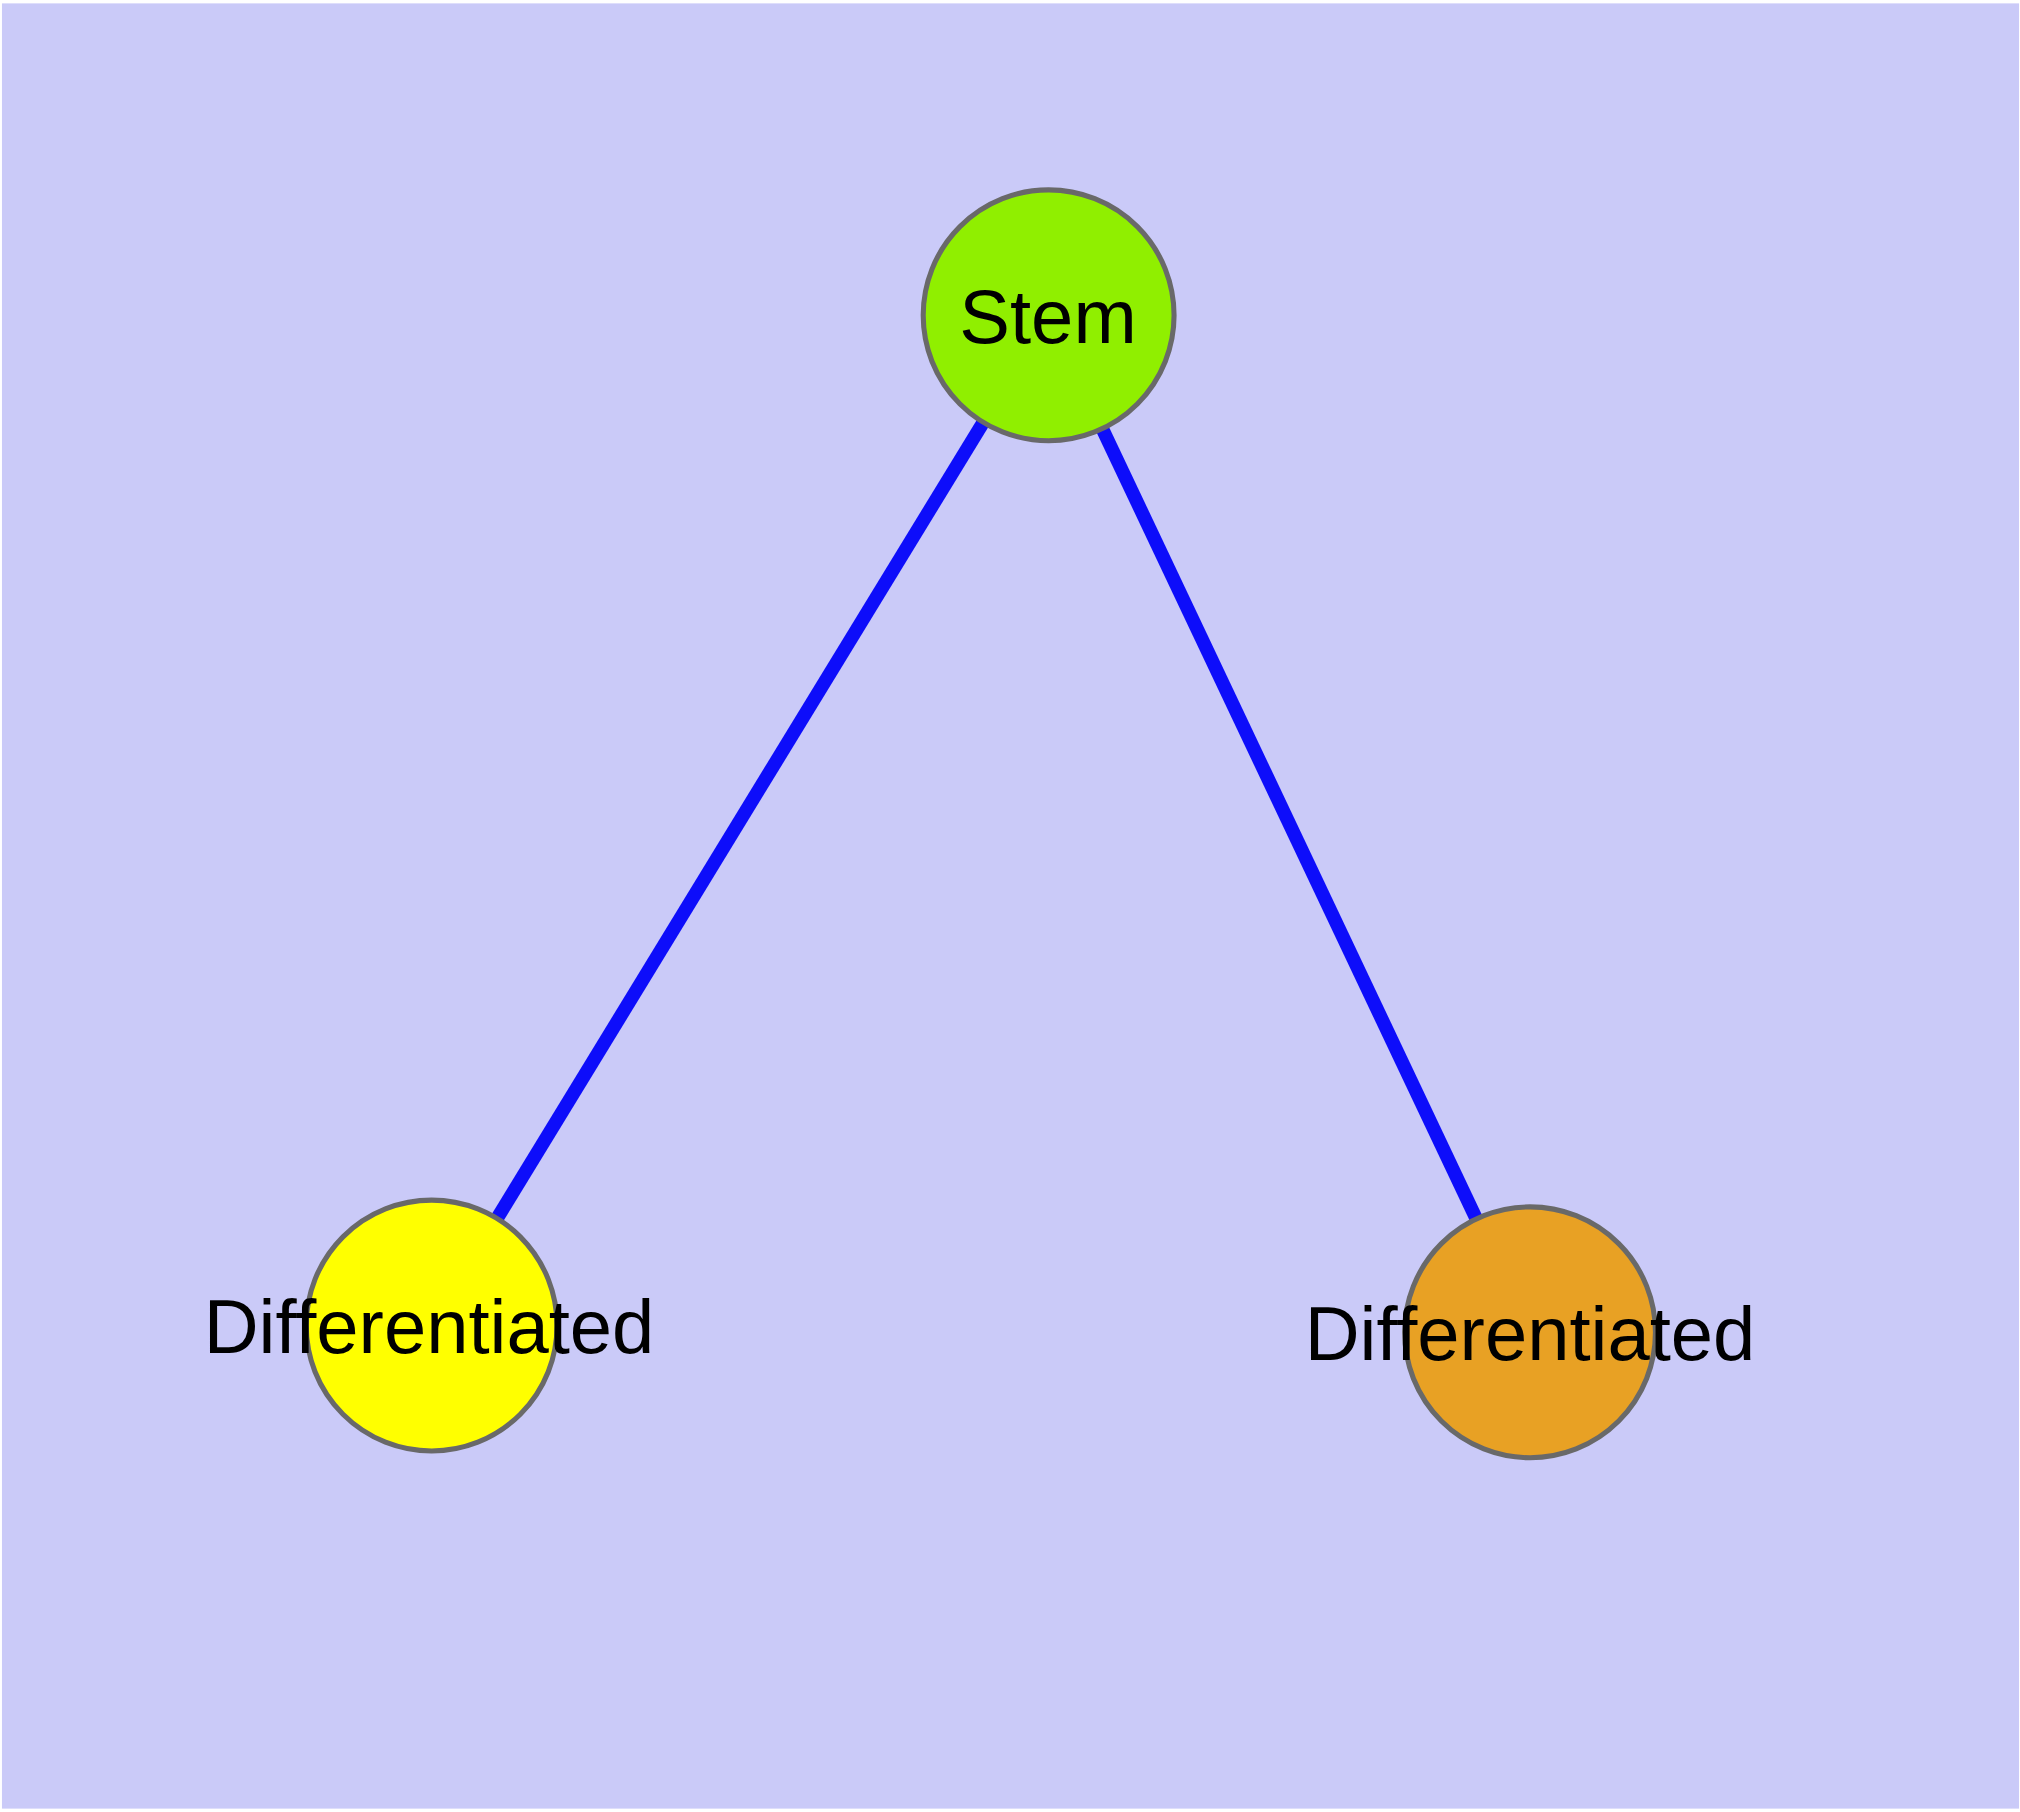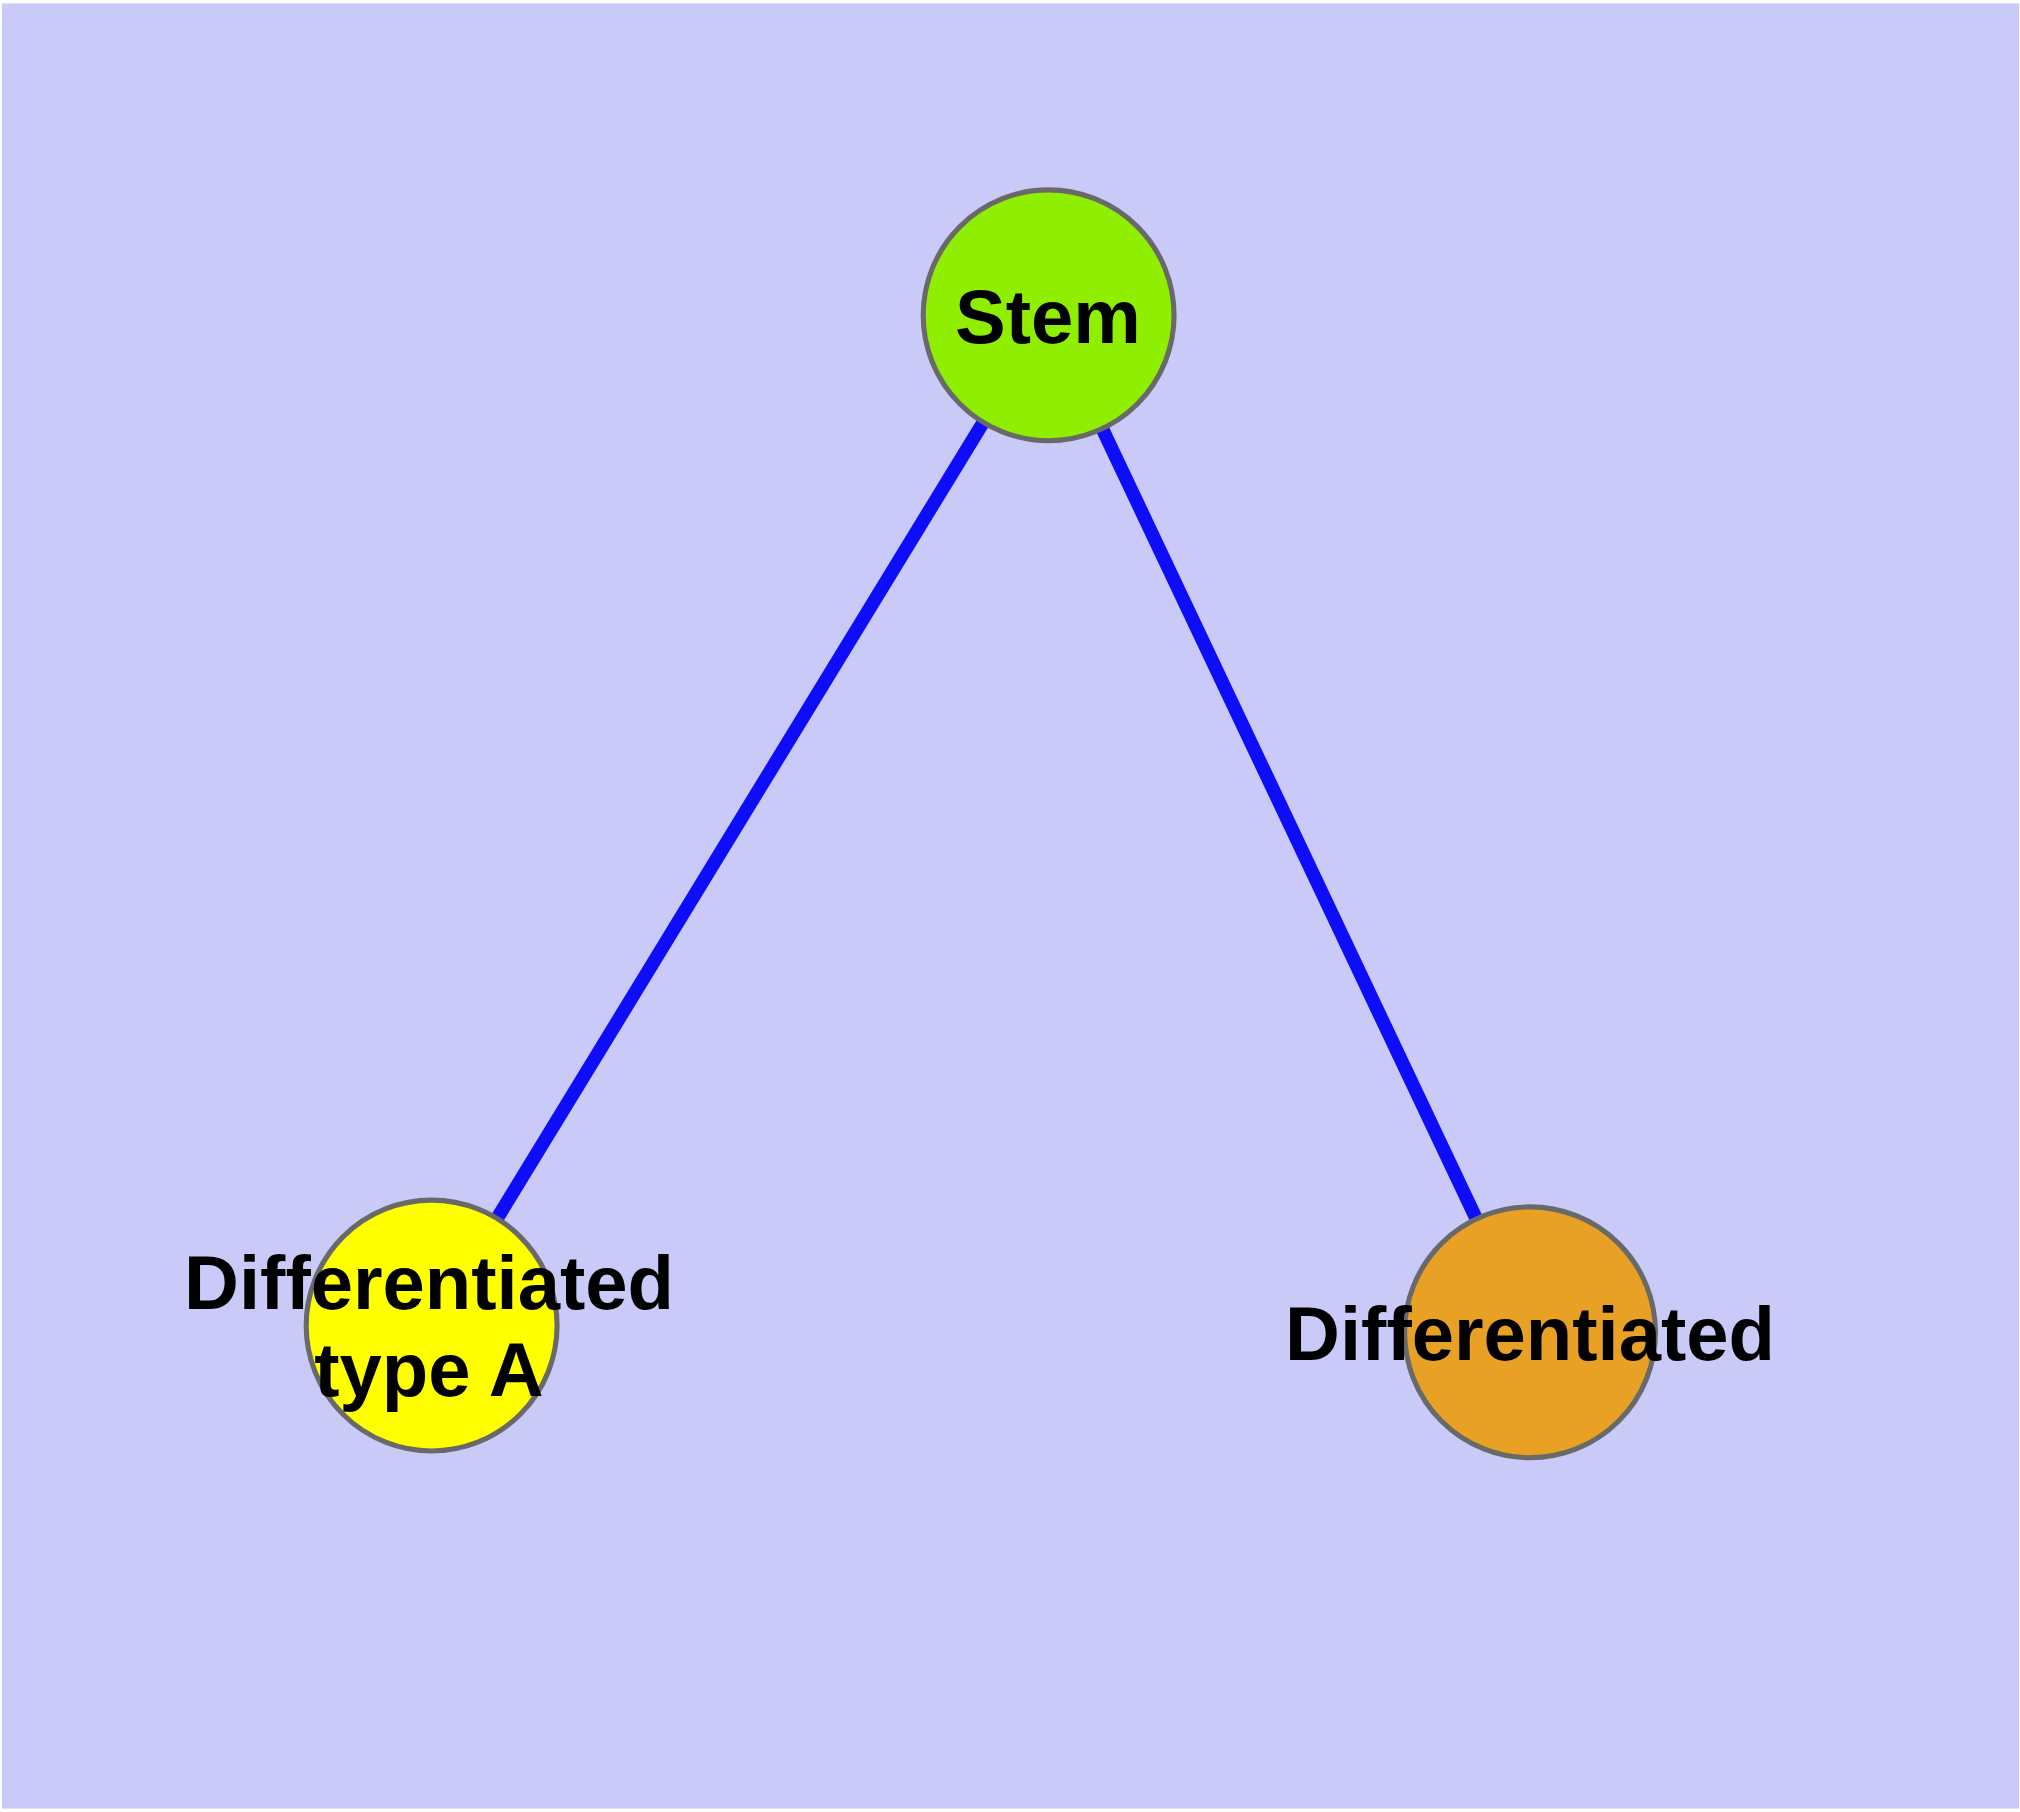--- a/index.html
+++ b/index.html
@@ -30,21 +30,21 @@
     fill: none;
   }
   .node {
     stroke: #696969;
     stroke-width: 6px;
   }
   .node-label {
     position: absolute;
     transform: translate(-50%, -50%);
     text-align: center;
-    font-weight: 700;
+    font-weight: 400;
     font-size: 76px;
     line-height: 1.14;
     color: #000000;
     white-space: nowrap;
   }
   .node-label .line {
     display: block;
   }
 </style>
 </head>
@@ -66,21 +66,20 @@
 
     <circle class="node" cx="1805" cy="1572" r="148" fill="#e8a124"></circle>
   </svg>
 
   <div class="node-label" style="left:1048px; top:317px;">
     <span class="line">Stem</span>
   </div>
 
   <div class="node-label" style="left:429px; top:1327px;">
     <span class="line">Differentiated</span>
-    <span class="line">type A</span>
   </div>
 
   <div class="node-label" style="left:1530px; top:1334px;">
     <span class="line">Differentiated</span>
   </div>
 
 </div>
 
 
 </body></html>

